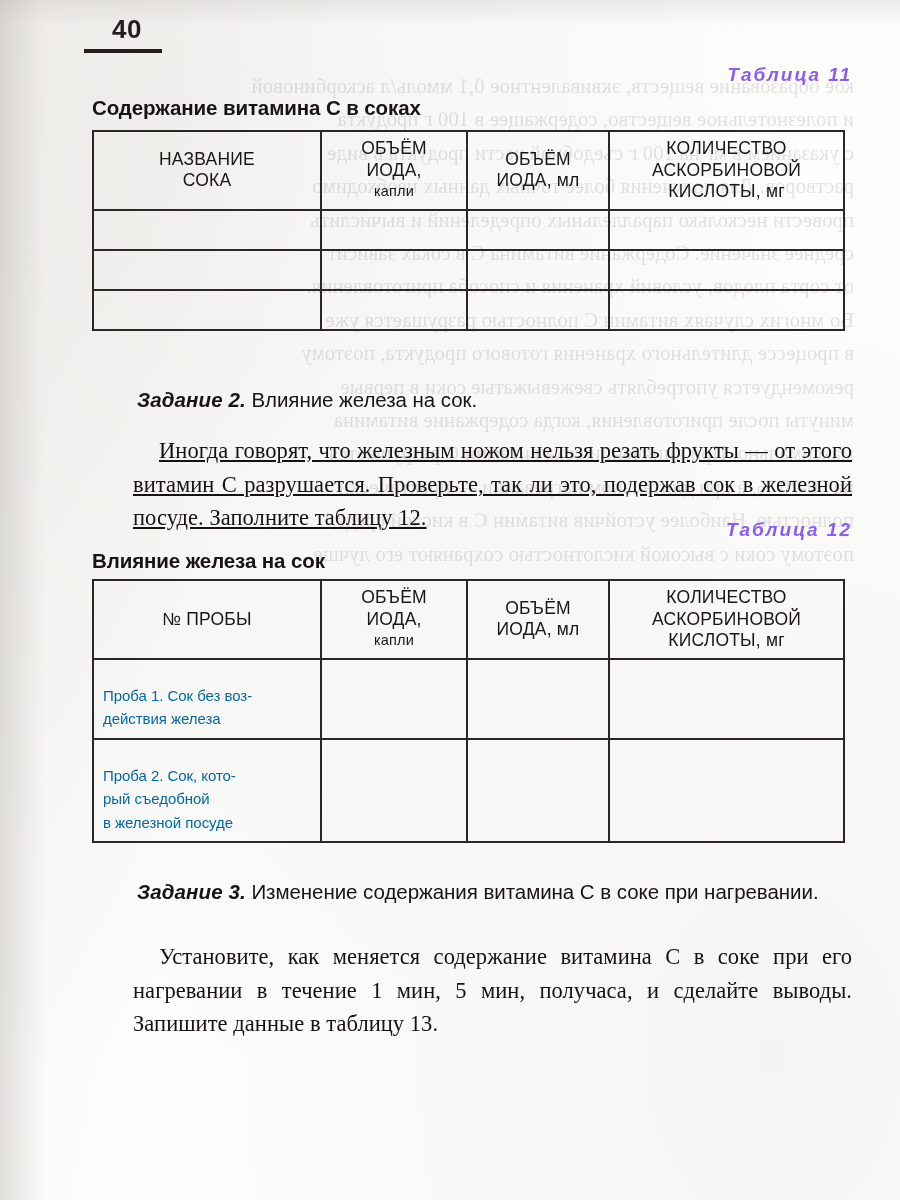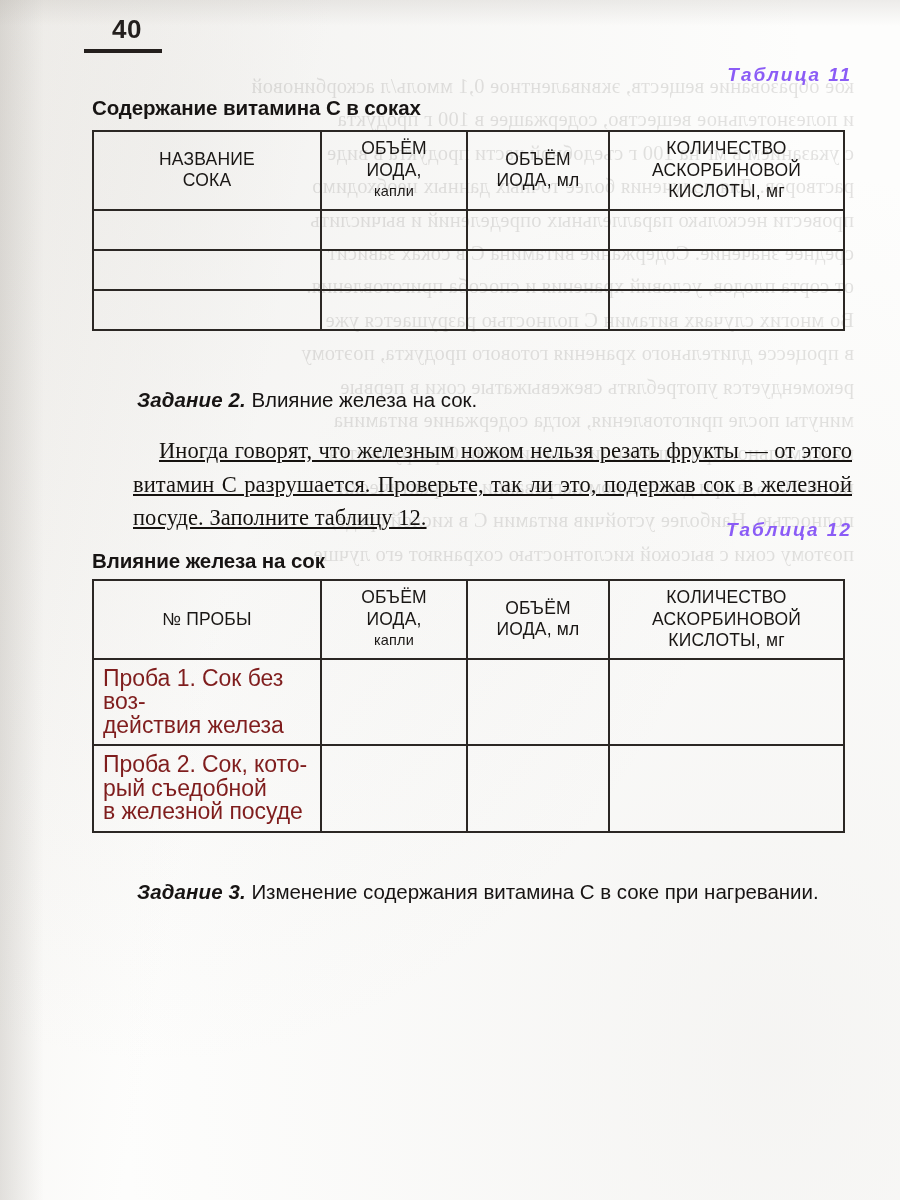--- a/index.html
+++ b/index.html
@@ -125,25 +125,25 @@
     line-height: 21.5px;
     letter-spacing: 0.2px;
     color: #1a1715;
     padding: 6px 4px;
   }
   .hdr .small {
     font-size: 14.5px;
     letter-spacing: 0.2px;
   }
   .tbl .rowlabel {
-    font-size: 23px;
+    font-size: 15px;
     line-height: 23.5px;
     letter-spacing: -0.05px;
-    color: #7f1d1d;
-    padding: 7px 6px 7px 9px;
+    color: #0369a1;
+    padding: 24px 6px 7px 9px;
     text-align: left;
     vertical-align: top;
   }
   .tbl .empty { height: 38px; }
 
   
   .task-line {
     position: absolute;
     left: 137px;
     right: 52px;
@@ -305,14 +305,17 @@
         <td></td>
         <td></td>
         <td></td>
       </tr>
     </tbody>
   </table>
 
   <div class="task-line" style="top:877px;">
     <span class="tag">Задание 3.</span><span> Изменение содержания витамина С в соке при нагревании.</span>
   </div>
+  <div class="para" style="top:940px;">
+    <span class="indent"></span><span>Установите, как меняется содержание витамина С в соке при его нагревании в течение 1 мин, 5 мин, получаса, и сделайте выводы. Запишите данные в таблицу 13.</span>
+  </div>
 
 </div>
 
 </body></html>

